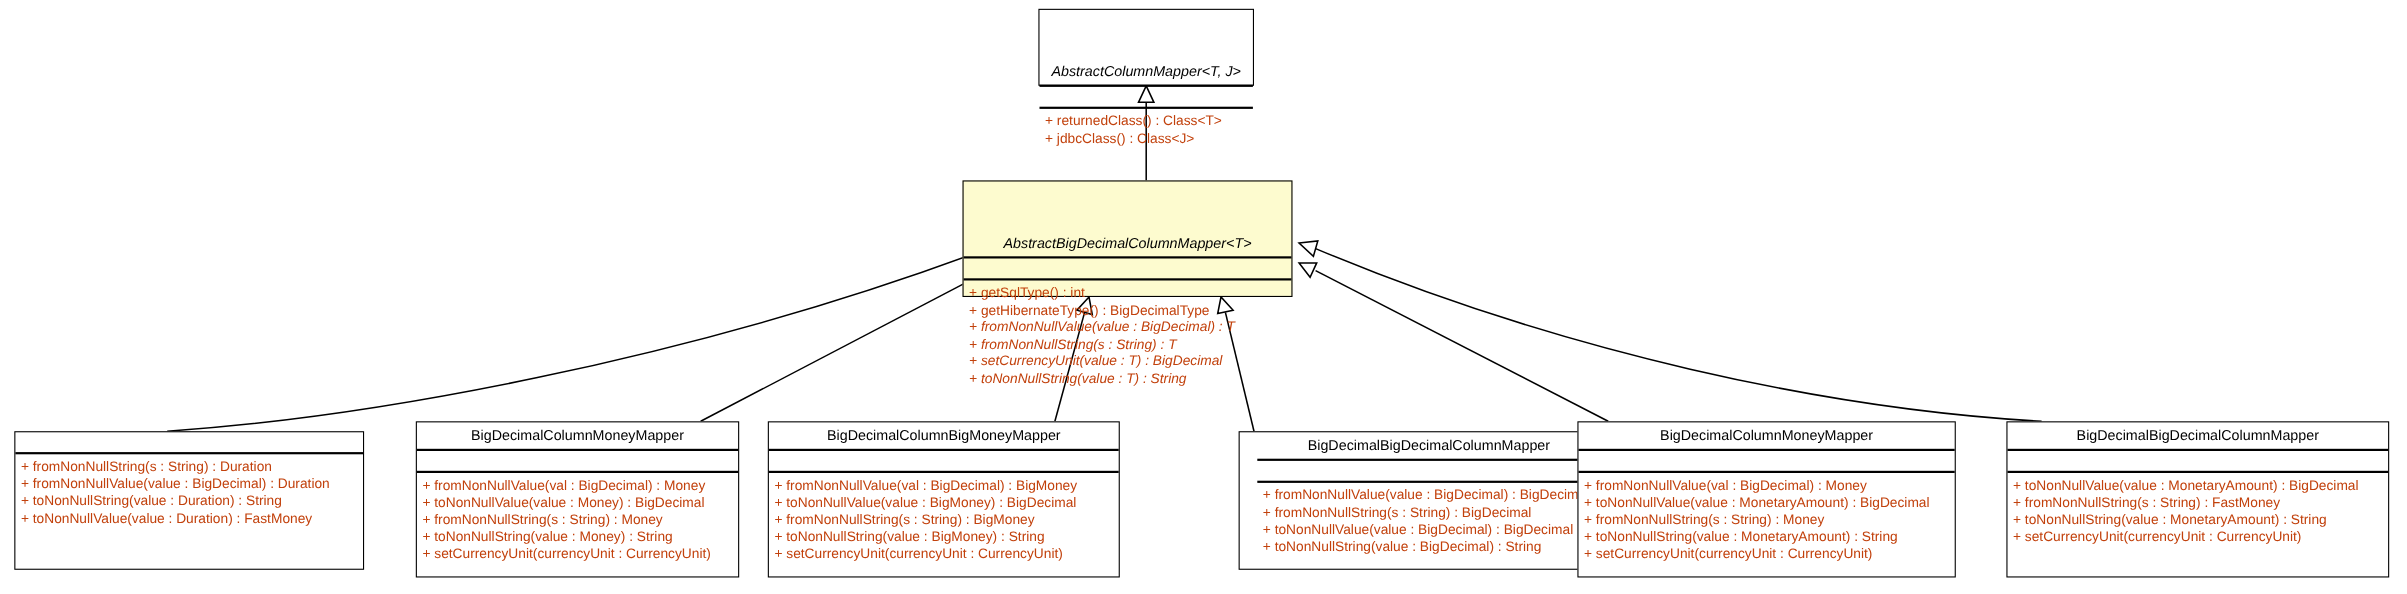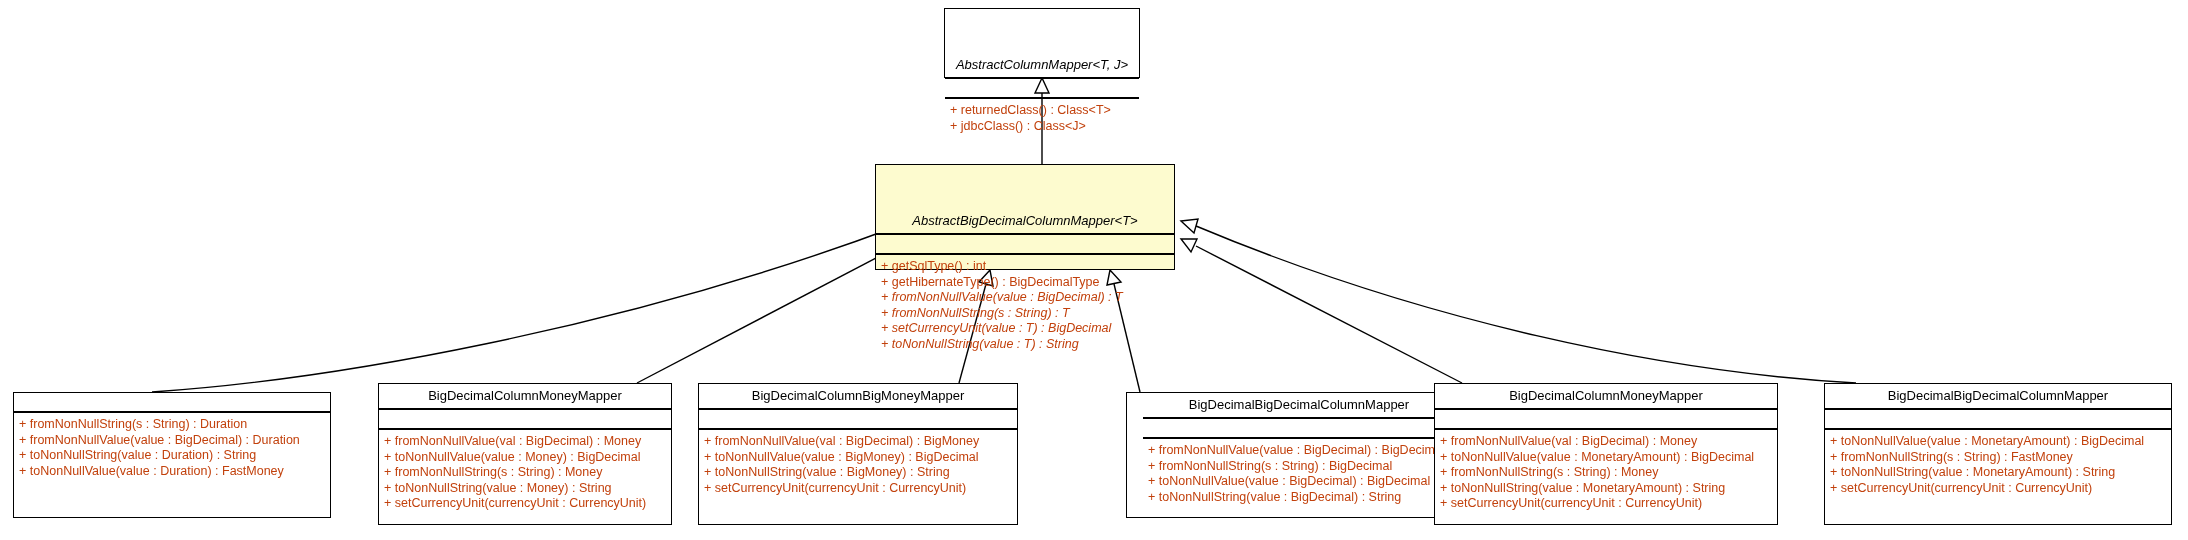--- a/index.html
+++ b/index.html
@@ -157,20 +157,21 @@
       <div class="op">+ setCurrencyUnit(currencyUnit : CurrencyUnit)</div>
     </div>
   </div>
 
   <div class="uml-class" style="left:698px; top:383px; width:320px; height:142px;">
     <div class="uml-title">BigDecimalColumnBigMoneyMapper</div>
     <div class="uml-attrs"></div>
     <div class="uml-ops">
       <div class="op">+ fromNonNullValue(val : BigDecimal) : BigMoney</div>
       <div class="op">+ toNonNullValue(value : BigMoney) : BigDecimal</div>
+      <div class="op">+ fromNonNullString(s : String) : BigMoney</div>
       <div class="op">+ toNonNullString(value : BigMoney) : String</div>
       <div class="op">+ setCurrencyUnit(currencyUnit : CurrencyUnit)</div>
     </div>
   </div>
 
   <div class="uml-class" style="left:1126px; top:392px; width:330px; height:126px;padding-left:16px;">
     <div class="uml-title">BigDecimalBigDecimalColumnMapper</div>
     <div class="uml-attrs"></div>
     <div class="uml-ops">
       <div class="op">+ fromNonNullValue(value : BigDecimal) : BigDecimal</div>

